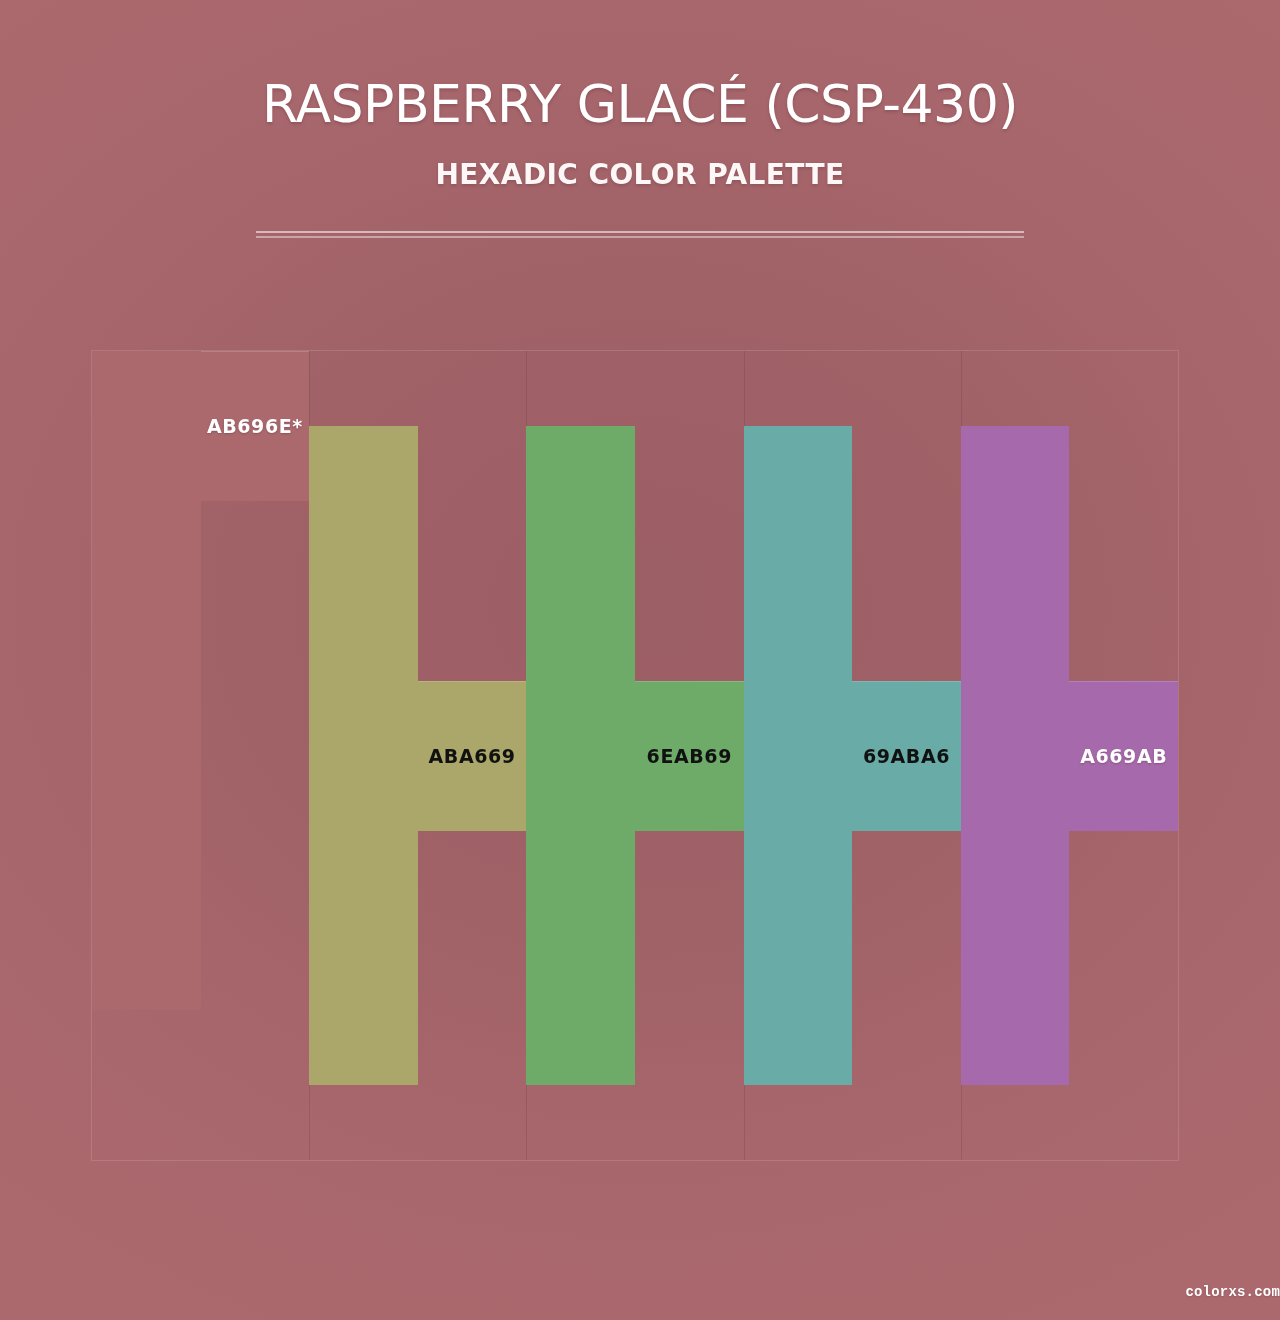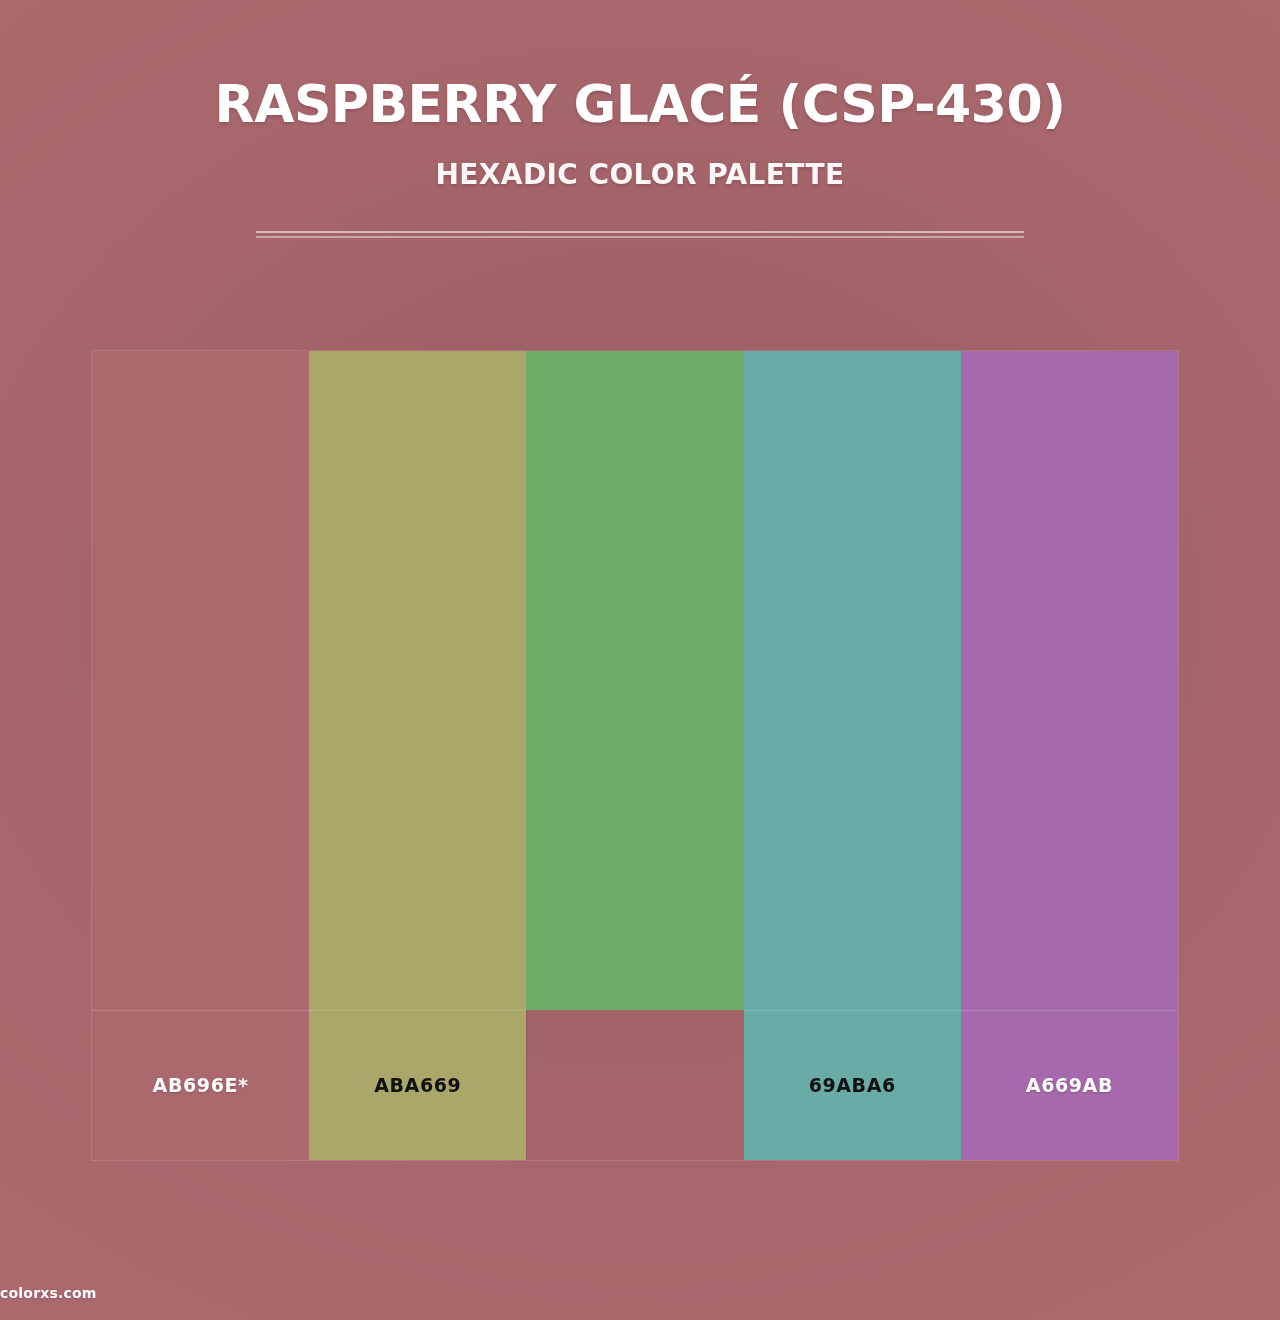--- a/index.html
+++ b/index.html
@@ -37,21 +37,21 @@
     left: 0;
     top: 0;
     width: 1280px;
     text-align: center;
   }
   .title {
     margin: 0;
     padding-top: 74px;
     font-size: 52px;
     line-height: 60px;
-    font-weight: 700;
+    font-weight: 400;
     letter-spacing: -0.5px;
     color: #ffffff;
     text-shadow: 0 2px 3px rgba(90, 45, 52, 0.30);
     white-space: nowrap;
   }
   .subtitle {
     margin: 0;
     padding-top: 22px;
     font-size: 28px;
     line-height: 38px;
@@ -85,21 +85,20 @@
     top: 351px;
     width: 1086px;
     height: 809px;
     display: flex;
     flex-direction: row;
     box-shadow: 0 0 0 1px rgba(255, 255, 255, 0.13);
   }
   .swatch-col {
     flex: 1 1 0;
     display: flex;
-    flex-direction: column;
     position: relative;
   }
   .swatch-col + .swatch-col {
     box-shadow: inset 1px 0 0 rgba(120, 70, 78, 0.35);
     align-items: center;
   }
   .swatch-block {
     height: 659px;
     width: 100%;
   }
@@ -124,21 +123,22 @@
     color: #ffffff;
     text-shadow: 0 1px 2px rgba(70, 35, 42, 0.30);
   }
 
   
   .footer {
     position: absolute;
     left: 0;
     top: 1283px;
     width: 1280px;
-    text-align: left;
+    text-align: right;
+    font-family: Liberation Mono, monospace;
   }
   .footer-text {
     font-size: 14px;
     font-weight: 700;
     letter-spacing: 0.2px;
     color: #ffffff;
     text-shadow: 0 1px 2px rgba(90, 45, 52, 0.25);
   }
 </style>
 </head>
@@ -166,20 +166,23 @@
         </div>
       </div>
       <div class="swatch-col">
         <div class="swatch-block" style="background-color: rgb(171, 166, 105);"></div>
         <div class="swatch-label-cell" style="background-color: rgb(171, 166, 105);">
           <span class="swatch-label dark">ABA669</span>
         </div>
       </div>
       <div class="swatch-col">
         <div class="swatch-block" style="background-color: rgb(110, 171, 105);"></div>
+        <div class="swatch-label-cell" style="background-color: rgb(110, 171, 105);">
+          <span class="swatch-label dark">6EAB69</span>
+        </div>
       </div>
       <div class="swatch-col">
         <div class="swatch-block" style="background-color: rgb(105, 171, 166);"></div>
         <div class="swatch-label-cell" style="background-color: rgb(105, 171, 166);">
           <span class="swatch-label dark">69ABA6</span>
         </div>
       </div>
       <div class="swatch-col">
         <div class="swatch-block" style="background-color: rgb(166, 105, 171);"></div>
         <div class="swatch-label-cell" style="background-color: rgb(166, 105, 171);">

